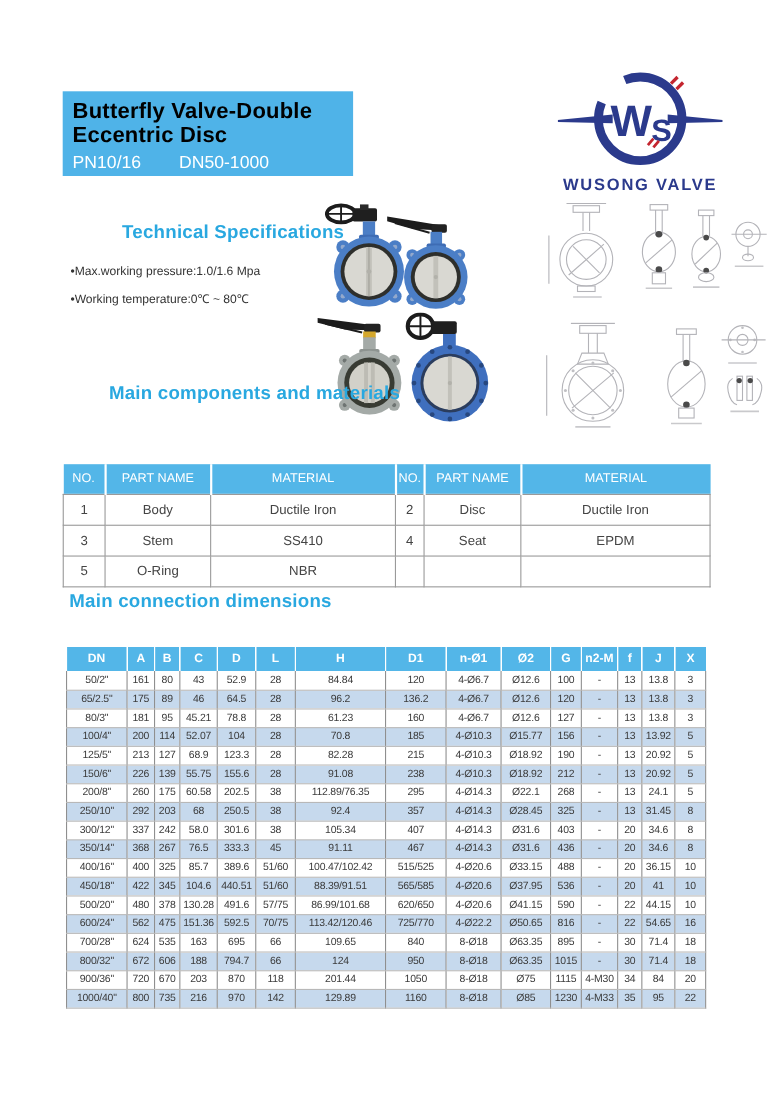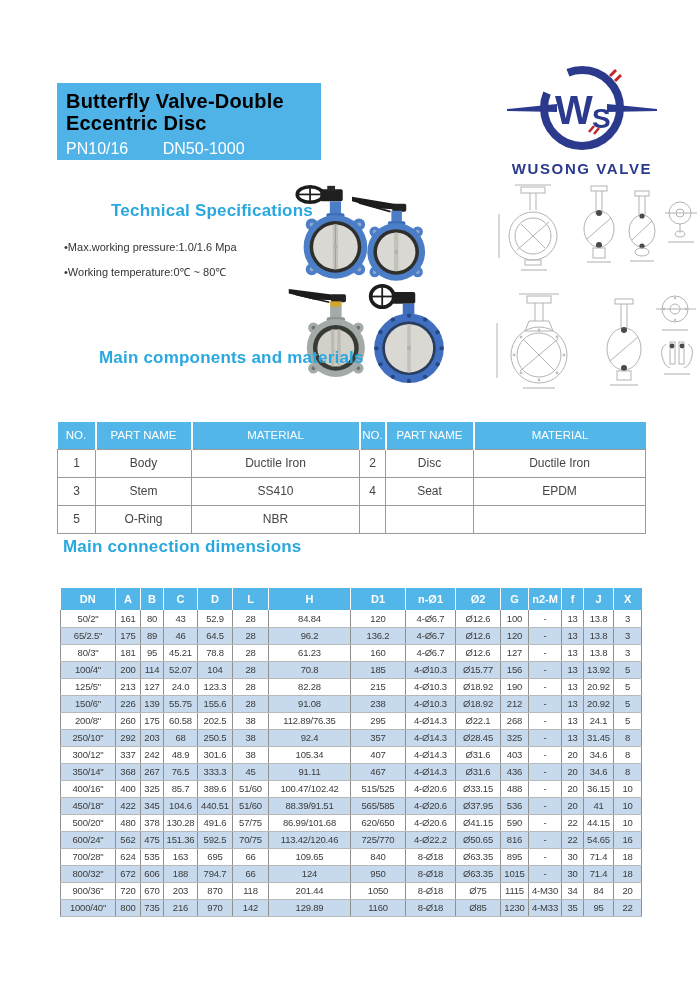--- a/index.html
+++ b/index.html
@@ -464,21 +464,21 @@
           <td>156</td>
           <td>-</td>
           <td>13</td>
           <td>13.92</td>
           <td>5</td>
         </tr>
         <tr>
           <td>125/5"</td>
           <td>213</td>
           <td>127</td>
-          <td>24.0</td>
+          <td>68.9</td>
           <td>123.3</td>
           <td>28</td>
           <td>82.28</td>
           <td>215</td>
           <td>4-Ø10.3</td>
           <td>Ø18.92</td>
           <td>190</td>
           <td>-</td>
           <td>13</td>
           <td>20.92</td>
@@ -532,21 +532,21 @@
           <td>325</td>
           <td>-</td>
           <td>13</td>
           <td>31.45</td>
           <td>8</td>
         </tr>
         <tr>
           <td>300/12"</td>
           <td>337</td>
           <td>242</td>
-          <td>48.9</td>
+          <td>58.0</td>
           <td>301.6</td>
           <td>38</td>
           <td>105.34</td>
           <td>407</td>
           <td>4-Ø14.3</td>
           <td>Ø31.6</td>
           <td>403</td>
           <td>-</td>
           <td>20</td>
           <td>34.6</td>

